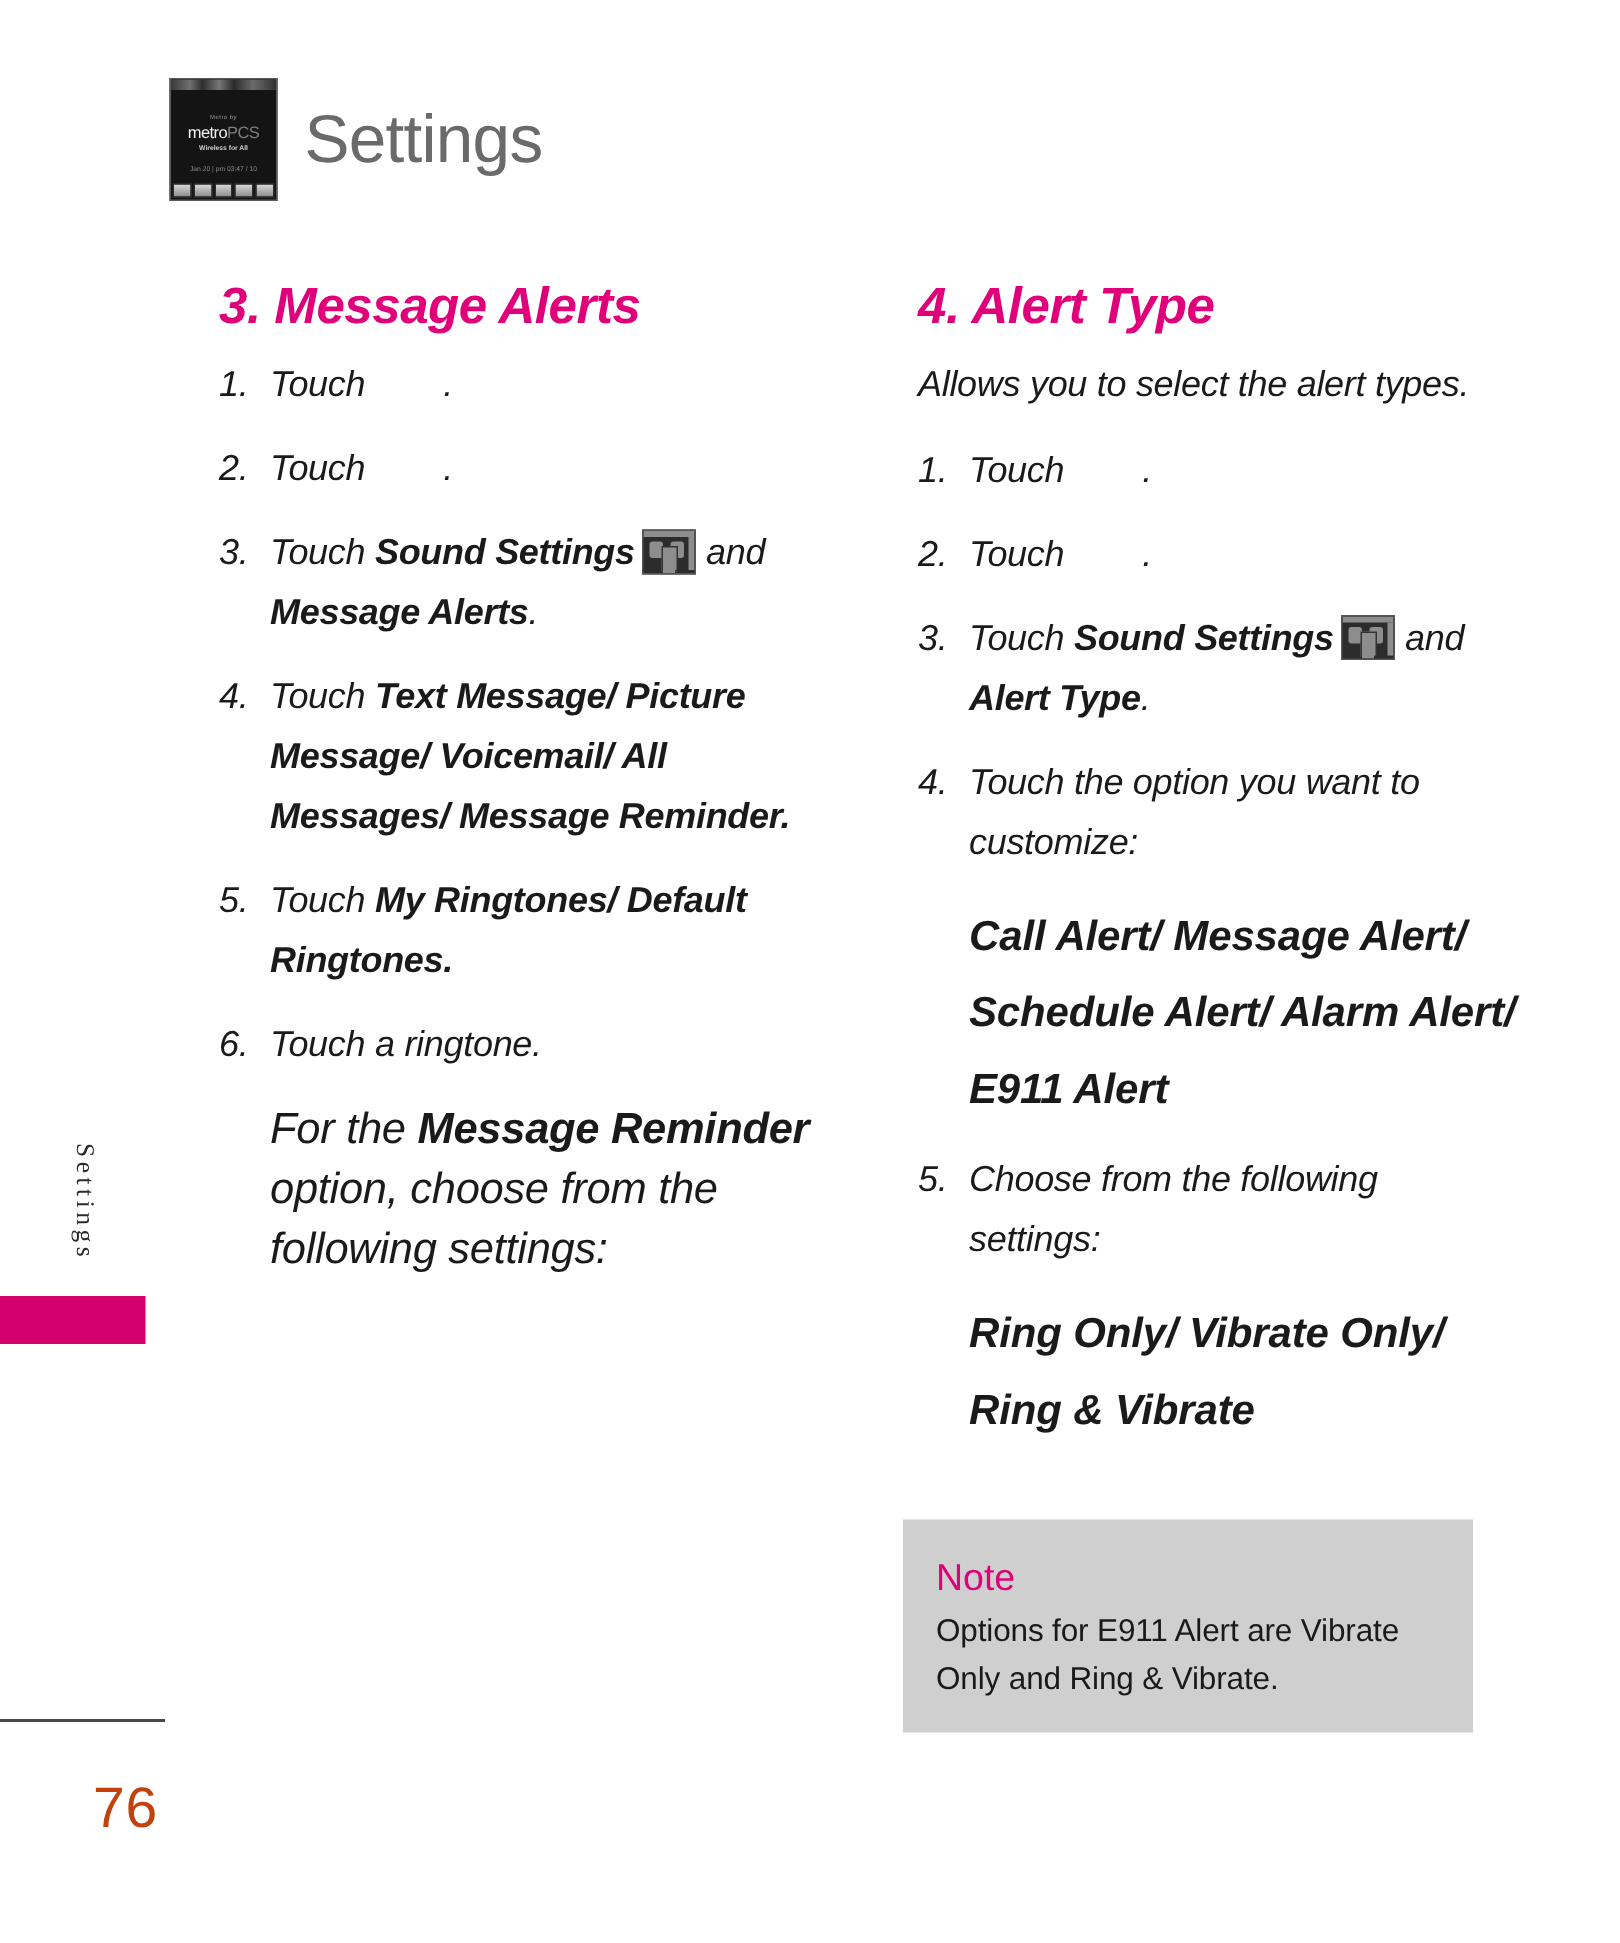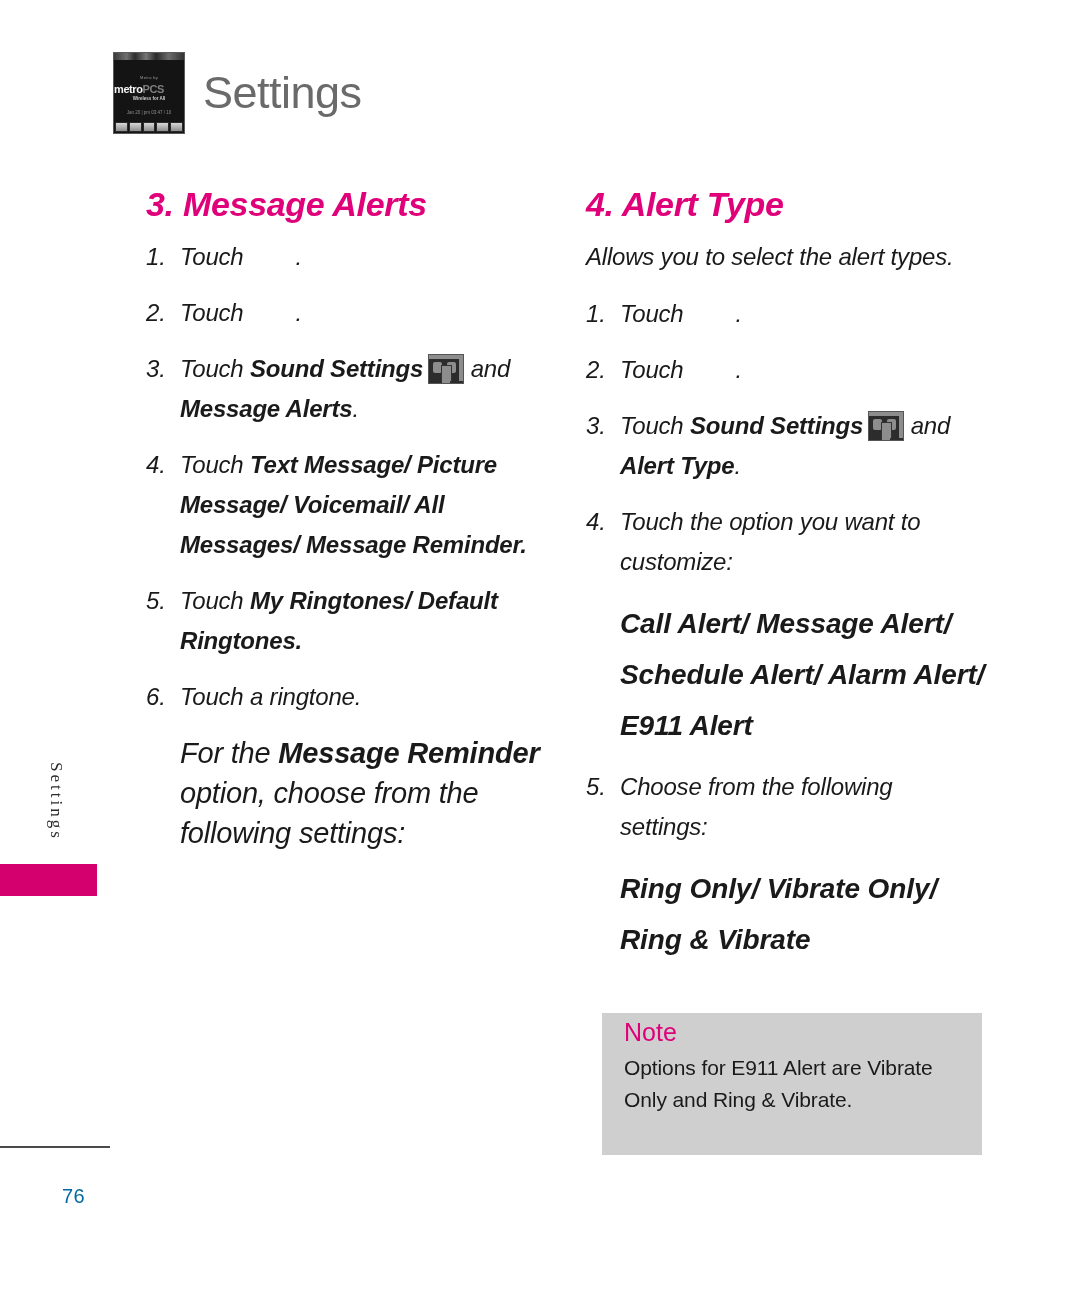--- a/index.html
+++ b/index.html
@@ -41,23 +41,23 @@
   .ht-carrier {
     position: absolute; left: 0; right: 0; top: 22px;
     text-align: center;
     font-size: 4px;
     color: #9a9a9a;
     letter-spacing: .3px;
     font-family: "Liberation Sans", sans-serif;
   }
   .ht-logo {
     position: absolute; left: 0; right: 0; top: 31px;
-    text-align: left;
+    text-align: center;
     font-size: 11px;
-    font-weight: bold;
+    font-weight: normal;
     color: #f2f2f2;
     letter-spacing: -0.4px;
     line-height: 11px;
   }
   .ht-logo .pcs { color: #7e7e7e; }
   .ht-tag {
     position: absolute; left: 0; right: 0; top: 43px;
     text-align: center;
     font-size: 4.5px;
     font-weight: bold;
@@ -110,21 +110,21 @@
   }
 
   
   .col {
     position: absolute;
     top: 185px;
     width: 400px;
     font-style: italic;
   }
   .col-left  { left: 146px; }
-  .col-right { left: 586px; }
+  .col-right { left: 612px; }
 
   .sec-title {
     color: #e0007a;
     font-size: 34px;
     font-weight: bold;
     letter-spacing: -0.3px;
     margin: 0 0 14px 0;
     line-height: 38px;
     font-family: "Liberation Sans", sans-serif;
   }
@@ -204,21 +204,21 @@
 
   
   .note-box {
     position: absolute;
     left: 602px;
     top: 1013px;
     width: 380px;
     height: 142px;
     background: #cfcfcf;
     box-sizing: border-box;
-    padding: 4px 22px 0 22px;
+    padding: 24px 22px 0 22px;
   }
   .note-title {
     color: #e0007a;
     font-size: 25px;
     line-height: 30px;
     margin-bottom: 5px;
     font-family: "Liberation Sans", sans-serif;
   }
   .note-text {
     font-size: 21px;
@@ -233,22 +233,22 @@
     left: 0;
     top: 1146px;
     width: 110px;
     height: 2px;
     background: #4a4a4a;
   }
   .page-number {
     position: absolute;
     left: 62px;
     top: 1185px;
-    font-size: 20px;
-    color: #0369a1;
+    font-size: 38px;
+    color: #c2410c;
     letter-spacing: 0.5px;
   }
 </style>
 </head>
 <body>
 
 <div class="page-header">
   <div class="header-thumb">
     <div class="ht-statusbar"></div>
     <div class="ht-carrier">Metro by</div>

